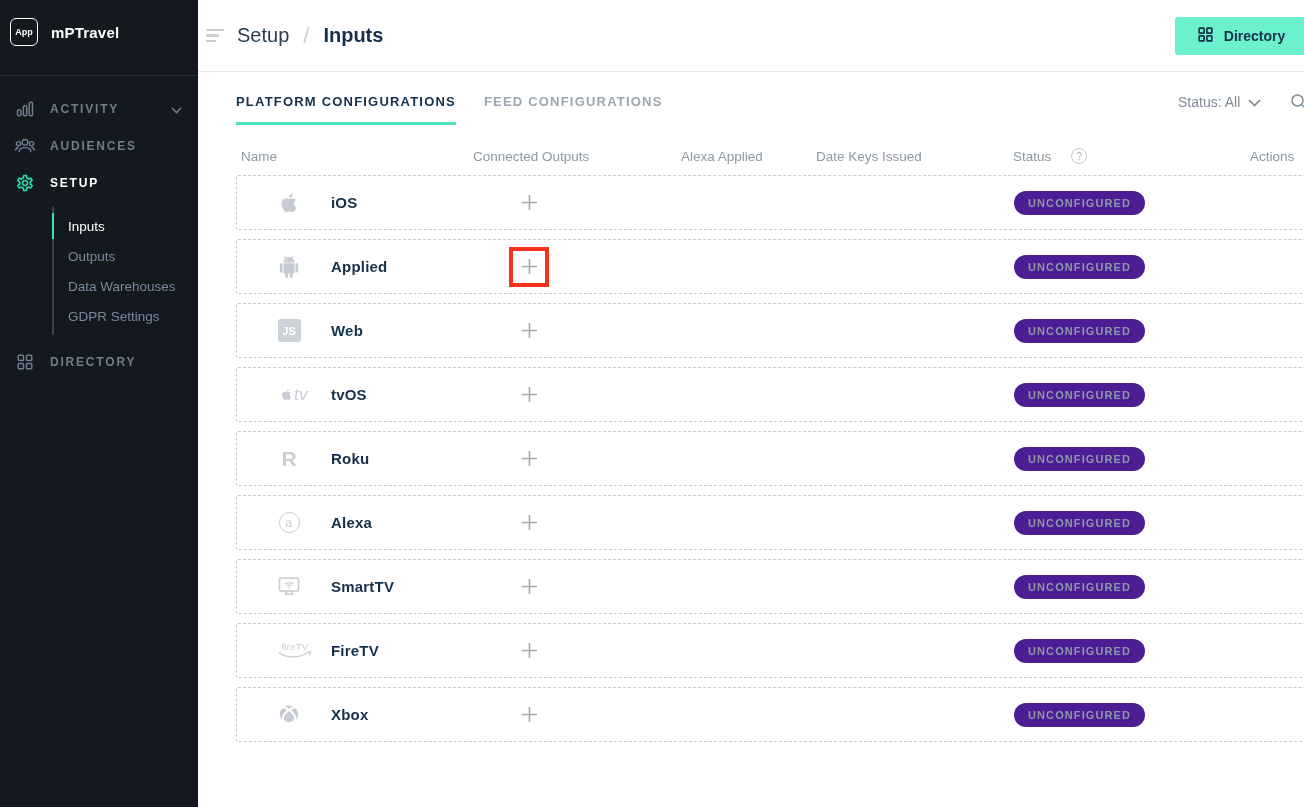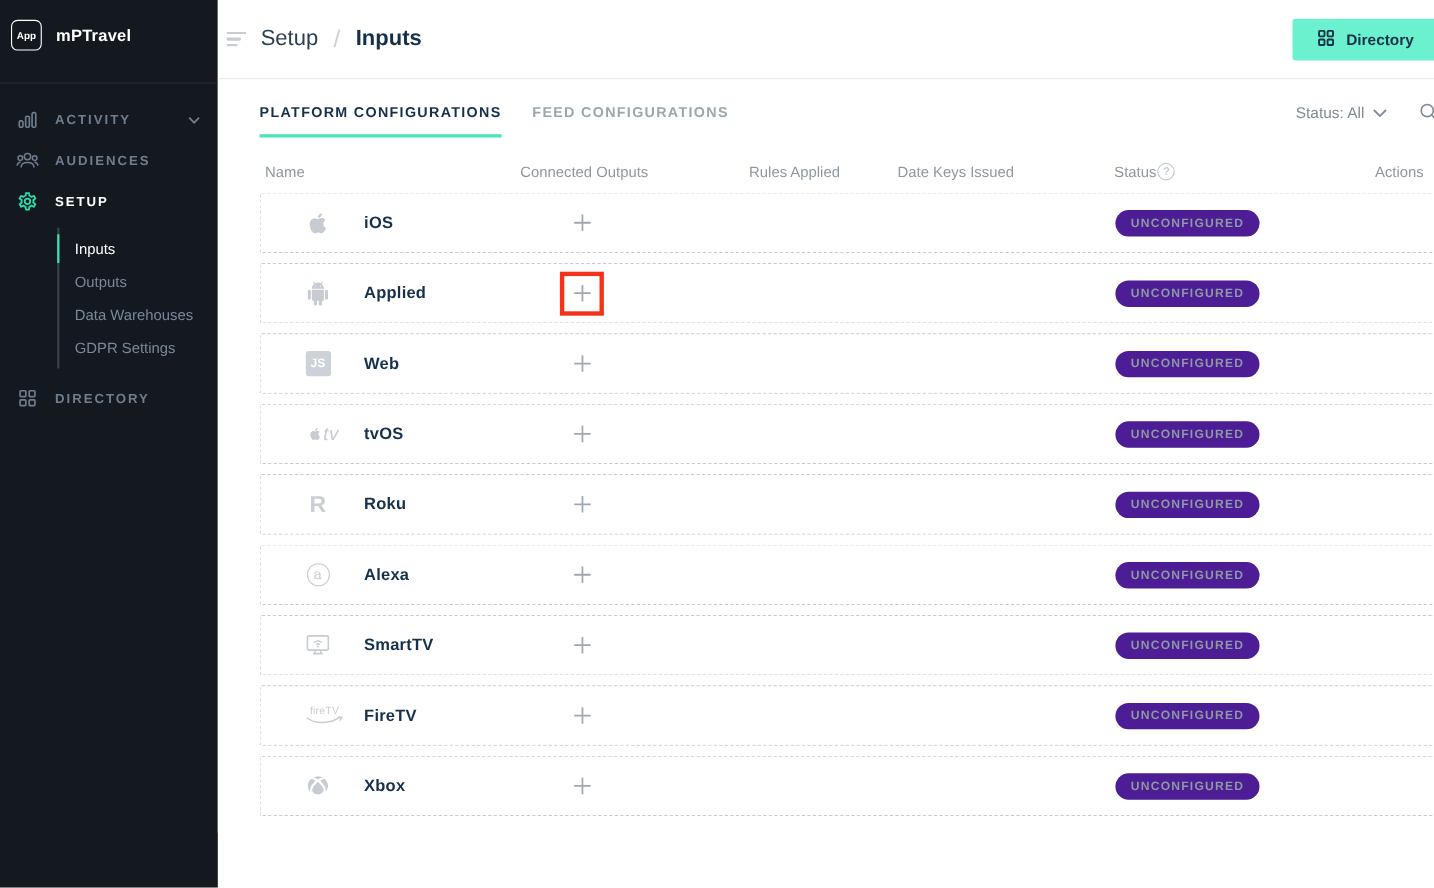--- a/index.html
+++ b/index.html
@@ -48,21 +48,21 @@
   .tab { font-size:13px; font-weight:bold; letter-spacing:1.2px; padding-bottom:13px; cursor:pointer; }
   .tab.active { color:#15304b; border-bottom:3px solid #4ae3bd; }
   .tab.inactive { color:#9ba6af; margin-left:28px; }
   .toolbar-right { margin-left:auto; display:flex; align-items:center; gap:28px; margin-top:-2px; }
   .status-filter { display:flex; align-items:center; gap:8px; color:#7f8b96; font-size:14px; cursor:pointer; }
   .search-btn { cursor:pointer; display:flex; }
 
   .grid6 { display:grid; grid-template-columns:237px 208px 135px 197px 237px 1fr; align-items:center; }
   .thead { margin-top:18px; height:26px; color:#8d98a2; font-size:13.5px; }
   .thead .c-name { padding-left:5px; }
-  .thead .c-status { display:flex; align-items:center; gap:1px; }
+  .thead .c-status { display:flex; align-items:center; gap:20px; }
   .thead .c-actions { text-align:right; padding-right:15px; }
   .help-circ { width:16px; height:16px; border:1px solid #c3c9cf; border-radius:50%; color:#b0b8bf;
     font-size:10px; display:flex; align-items:center; justify-content:center; cursor:pointer; }
 
   .rows { margin-top:6px; }
   .prow { height:55px; border:1px dashed #c7cdd2; border-radius:2px; margin-bottom:9px;
     background:#fff; cursor:pointer; }
   .cell-name { display:flex; align-items:center; padding-left:40px; }
   .plat-ico { width:24px; display:flex; align-items:center; justify-content:center; color:#c6ccd2; }
   .plat-name { margin-left:30px; font-size:15px; font-weight:bold; color:#15304b; letter-spacing:.2px; }
@@ -200,21 +200,21 @@
               <circle cx="8.5" cy="8.5" r="5.5"></circle>
                 <path d="M12.7 12.7l4.3 4.3"></path>
             </svg>
           </div>
         </div>
       </div>
 
       <div class="thead grid6">
         <div class="c-name">Name</div>
         <div>Connected Outputs</div>
-        <div>Rules Applied</div>
+        <div>Alexa Applied</div>
         <div>Date Keys Issued</div>
         <div class="c-status">
           <span>Status</span>
           <span class="help-circ">?</span>
         </div>
         <div class="c-actions">Actions</div>
       </div>
 
       <div class="rows">
 

